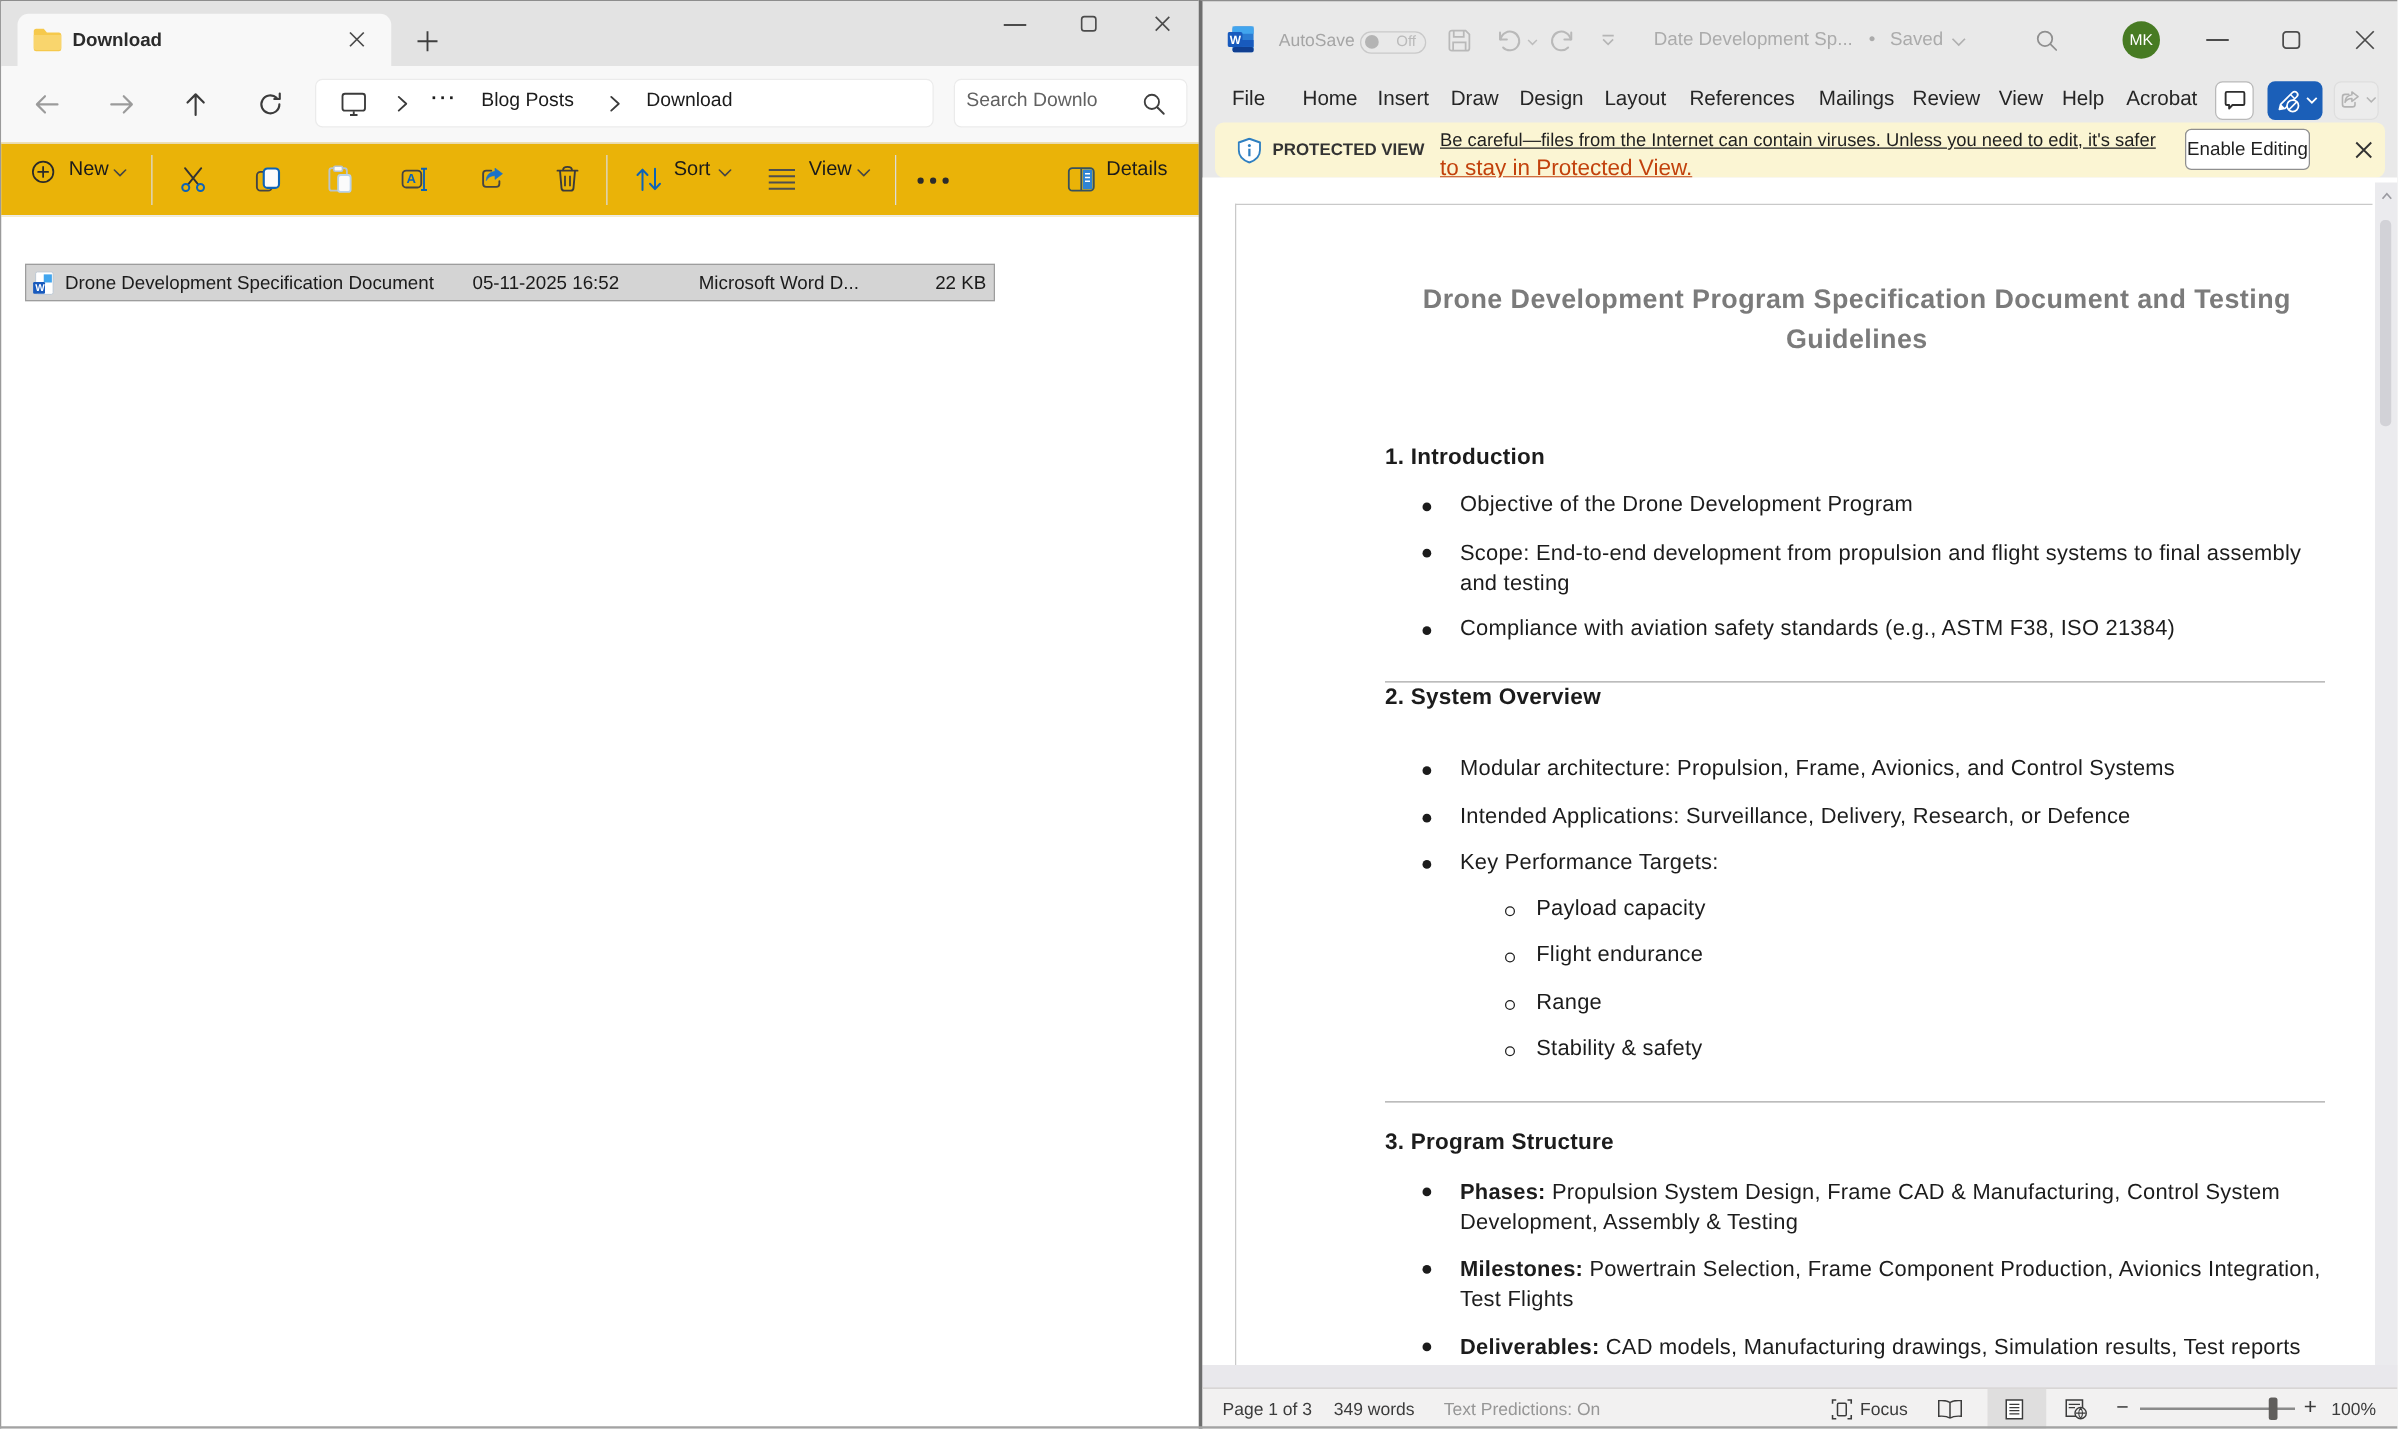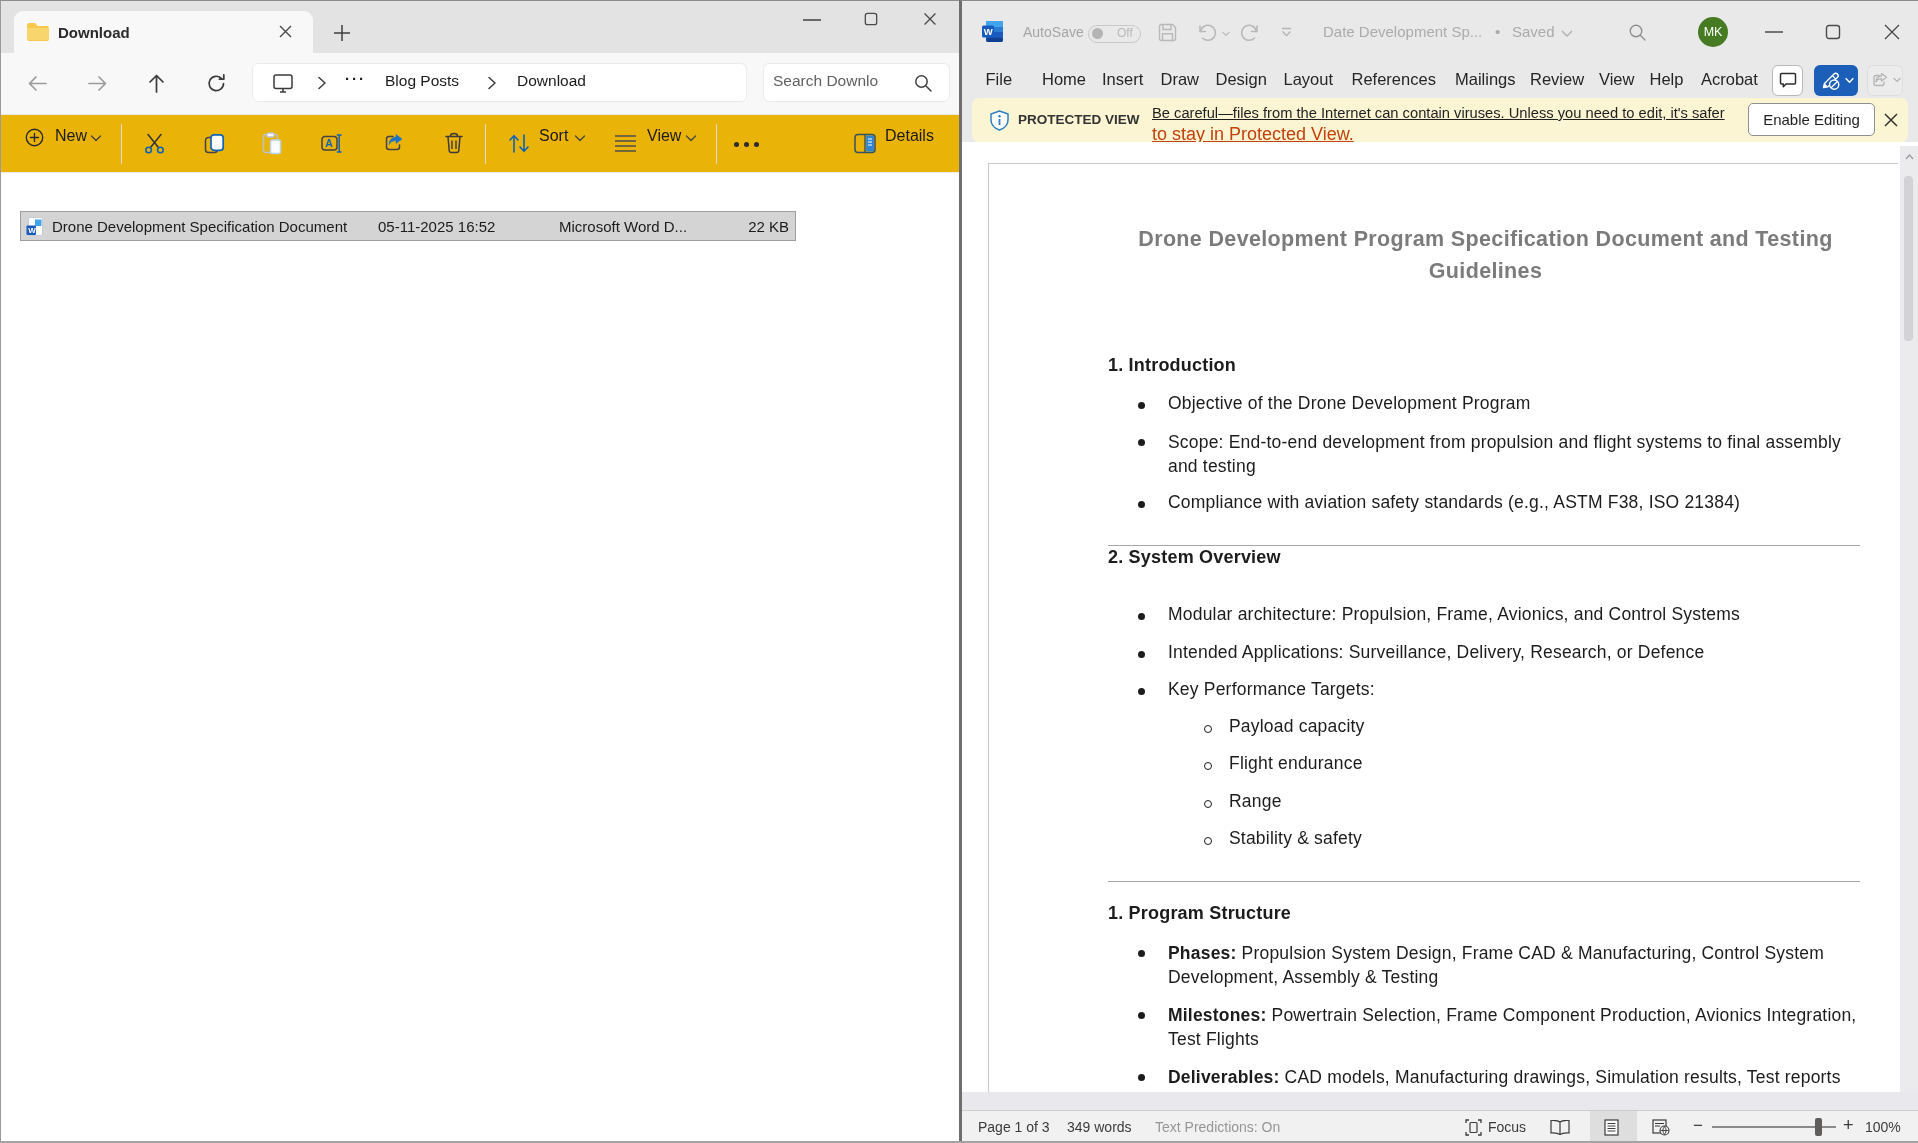--- a/index.html
+++ b/index.html
@@ -305,21 +305,21 @@
 
   <div id="wbanner">
     <svg class="abs" style="left:18px;top:12px" width="19" height="21" viewBox="0 0 19 21">
           <path d="M9.5 1 L18 4 v6 q0 7-8.5 10 Q1 17 1 10 V4 z" fill="#fff" stroke="#2f7fc1" stroke-width="1.5" stroke-linejoin="round"></path>
           <circle cx="9.5" cy="6.3" r="1.2" fill="#2f7fc1"></circle>
           <path d="M9.5 9 v6" stroke="#2f7fc1" stroke-width="1.8"></path>
         </svg>
     <span class="abs" style="left:46px;top:14px;font-size:13.5px;font-weight:700;color:#333">PROTECTED VIEW</span>
     <span class="abs" style="left:180px;top:7px;font-size:14.7px;color:#1f1f1f;text-decoration:underline;white-space:nowrap">Be careful—files from the Internet can contain viruses. Unless you need to edit, it's safer</span>
     <span class="abs" style="left:180px;top:26px;font-size:18px;color:#c2410c;text-decoration:underline;white-space:nowrap">to stay in Protected View.</span>
-    <div class="abs" style="left:776px;top:5px;width:127px;height:33px;background:#fff;border:1px solid #8f8f8f;border-radius:5px;text-align:center;font-size:15px;color:#1f1f1f;line-height:31px">Enable Editing</div>
+    <div class="abs" style="left:776px;top:5px;width:100px;height:33px;background:#fff;border:1px solid #8f8f8f;border-radius:5px;text-align:center;font-size:15px;color:#1f1f1f;line-height:31px">Enable Editing</div>
     <svg class="abs" style="left:911px;top:14px" width="16" height="16" viewBox="0 0 16 16">
           <path d="M2 2 L14 14 M14 2 L2 14" stroke="#333" stroke-width="1.5"></path>
         </svg>
   </div>
 
   <div id="docarea">
     <div id="page"></div>
 
     <div class="abs" style="left:28px;top:21px;width:908px;height:929px;overflow:hidden">
       <div class="abs" style="left:0;top:0;width:1020px">
@@ -341,21 +341,21 @@
             <div class="db" style="left:178px;top:516px">Key Performance Targets:</div>
         <div class="abs" style="left:214px;top:562px;width:8px;height:8px;border-radius:50%;border:1.3px solid #1c1c1c"></div>
             <div class="db" style="left:239px;top:553px">Payload capacity</div>
         <div class="abs" style="left:214px;top:599px;width:8px;height:8px;border-radius:50%;border:1.3px solid #1c1c1c"></div>
             <div class="db" style="left:239px;top:590px">Flight endurance</div>
         <div class="abs" style="left:214px;top:637px;width:8px;height:8px;border-radius:50%;border:1.3px solid #1c1c1c"></div>
             <div class="db" style="left:239px;top:628px">Range</div>
         <div class="abs" style="left:214px;top:674px;width:8px;height:8px;border-radius:50%;border:1.3px solid #1c1c1c"></div>
             <div class="db" style="left:239px;top:665px">Stability &amp; safety</div>
         <div class="abs" style="left:118px;top:718px;width:752px;height:1px;background:#a6a6a6"></div>
-        <div class="db" style="left:118px;top:740px;font-size:18px;font-weight:700">1. Program Structure</div>
+        <div class="db" style="left:118px;top:740px;font-size:18px;font-weight:700">3. Program Structure</div>
         <div class="abs" style="left:148px;top:787px;width:7px;height:7px;border-radius:50%;background:#1c1c1c"></div>
             <div class="db" style="left:178px;top:778px;white-space:nowrap;line-height:24px"><b>Phases:</b> Propulsion System Design, Frame CAD &amp; Manufacturing, Control System<br>Development, Assembly &amp; Testing</div>
         <div class="abs" style="left:148px;top:849px;width:7px;height:7px;border-radius:50%;background:#1c1c1c"></div>
             <div class="db" style="left:178px;top:840px;white-space:nowrap;line-height:24px"><b>Milestones:</b> Powertrain Selection, Frame Component Production, Avionics Integration,<br>Test Flights</div>
         <div class="abs" style="left:148px;top:911px;width:7px;height:7px;border-radius:50%;background:#1c1c1c"></div>
             <div class="db" style="left:178px;top:902px;white-space:nowrap;line-height:24px"><b>Deliverables:</b> CAD models, Manufacturing drawings, Simulation results, Test reports</div>
       </div>
     </div>
   </div>
   <div id="hscroll"></div>

